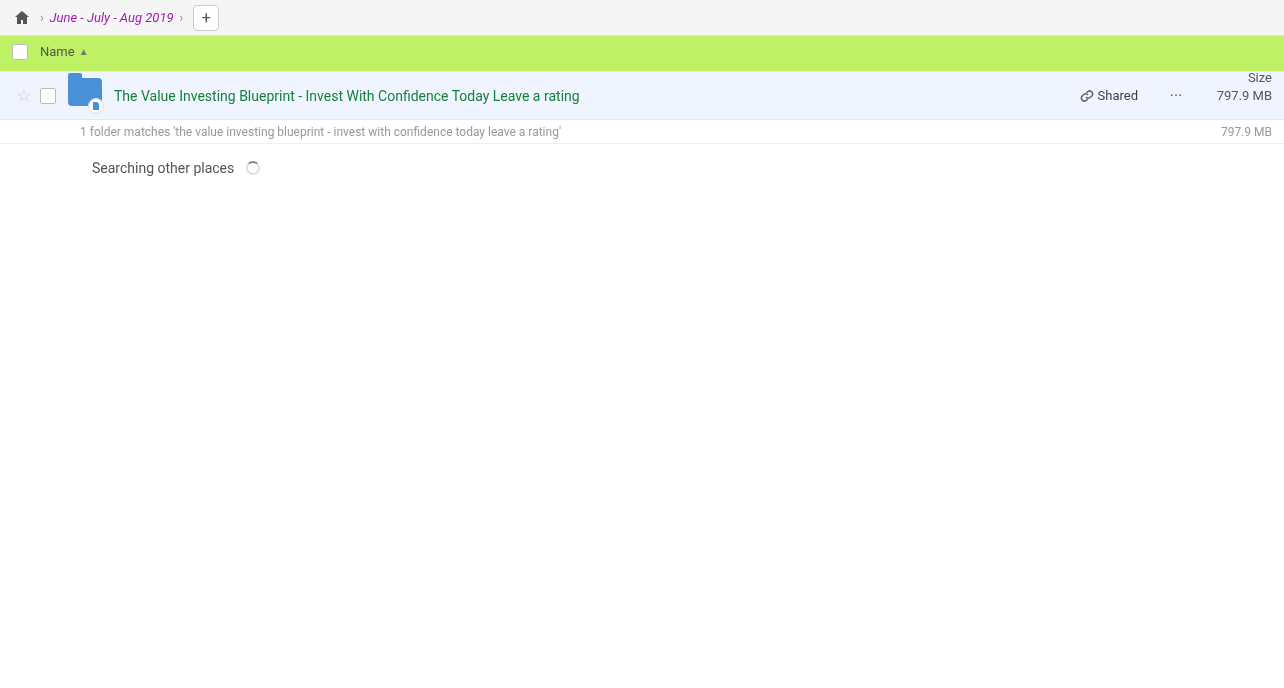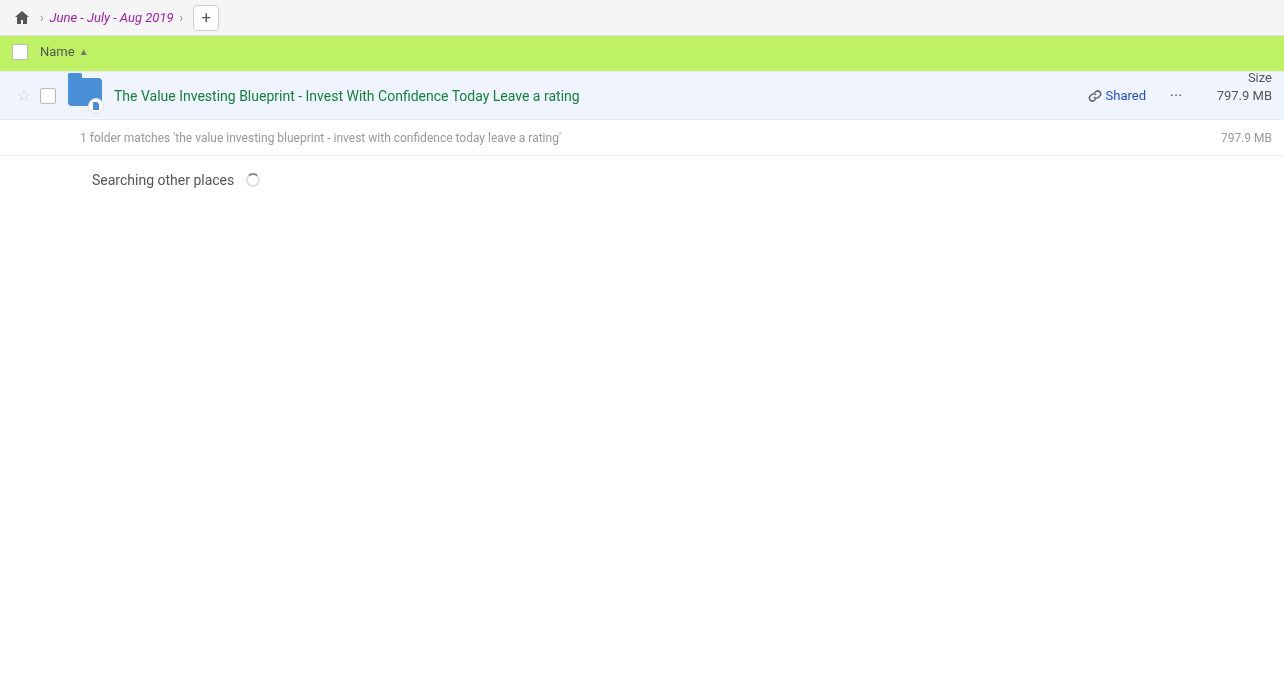--- a/index.html
+++ b/index.html
@@ -169,23 +169,23 @@
       color: #15803d;
       white-space: nowrap;
       overflow: hidden;
       text-overflow: ellipsis;
     }
 
     .shared-badge {
       display: flex;
       align-items: center;
       gap: 4px;
-      color: #1d4ed8;
-      font-size: 13px;
-      margin-right: 16px;
+      color: #404040;
+      font-size: 13px;
+      margin-right: 24px;
     }
 
     .more-btn {
       width: 28px;
       height: 28px;
       display: flex;
       align-items: center;
       justify-content: center;
       border-radius: 4px;
       cursor: pointer;
@@ -200,21 +200,21 @@
       min-width: 70px;
       text-align: right;
     }
 
     
     .match-row {
       display: flex;
       align-items: center;
       padding: 8px 12px 8px 80px;
       border-bottom: 1px solid #f0f0f0;
-      height: 36px;
+      height: 24px;
       background: #fff;
     }
 
     .match-text {
       font-size: 12px;
       color: #999;
       flex: 1;
     }
 
     .match-size {

